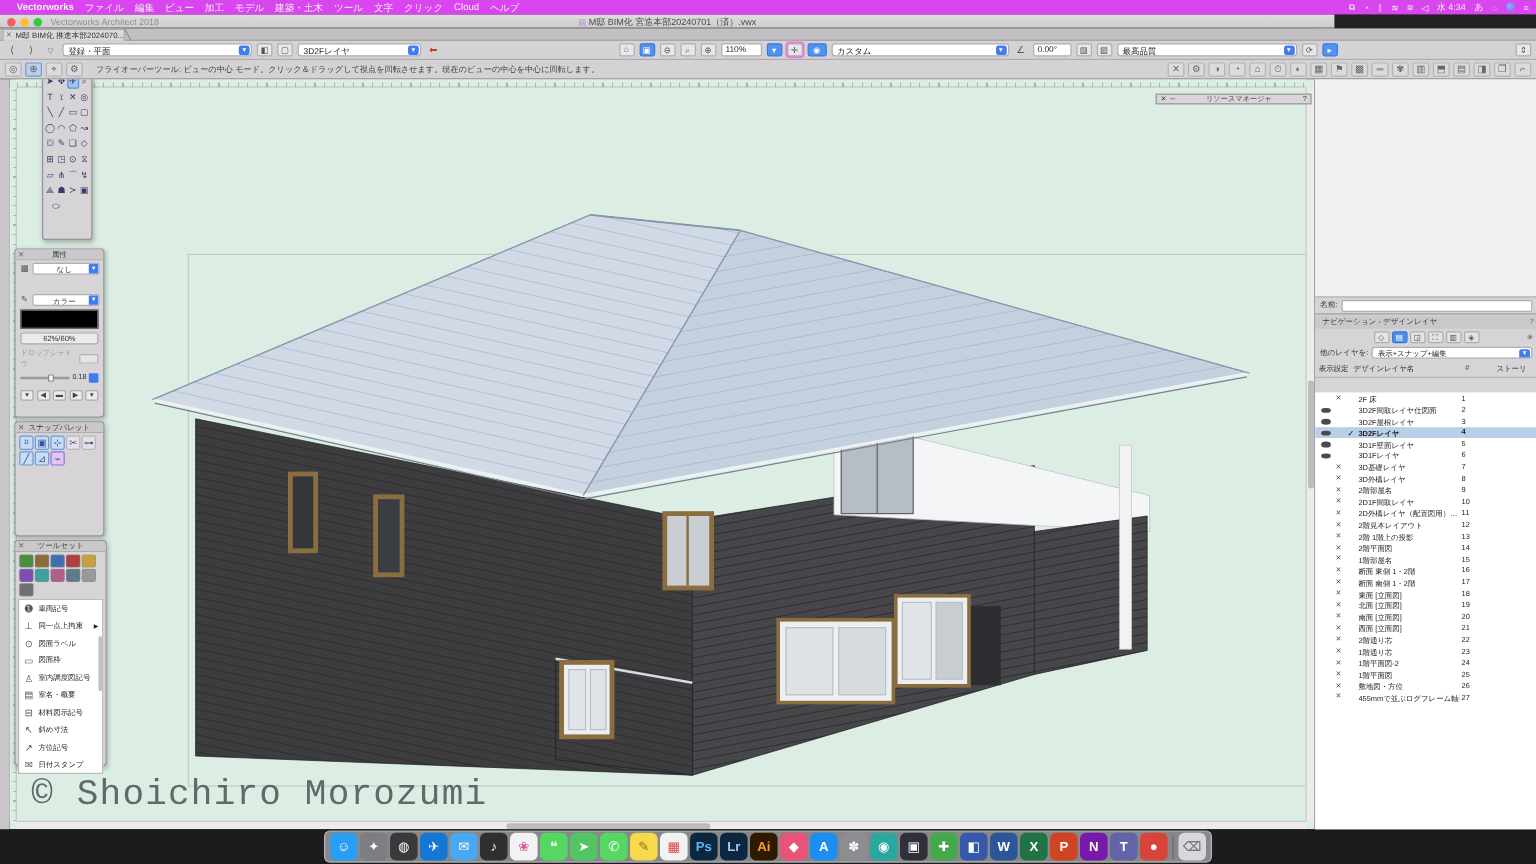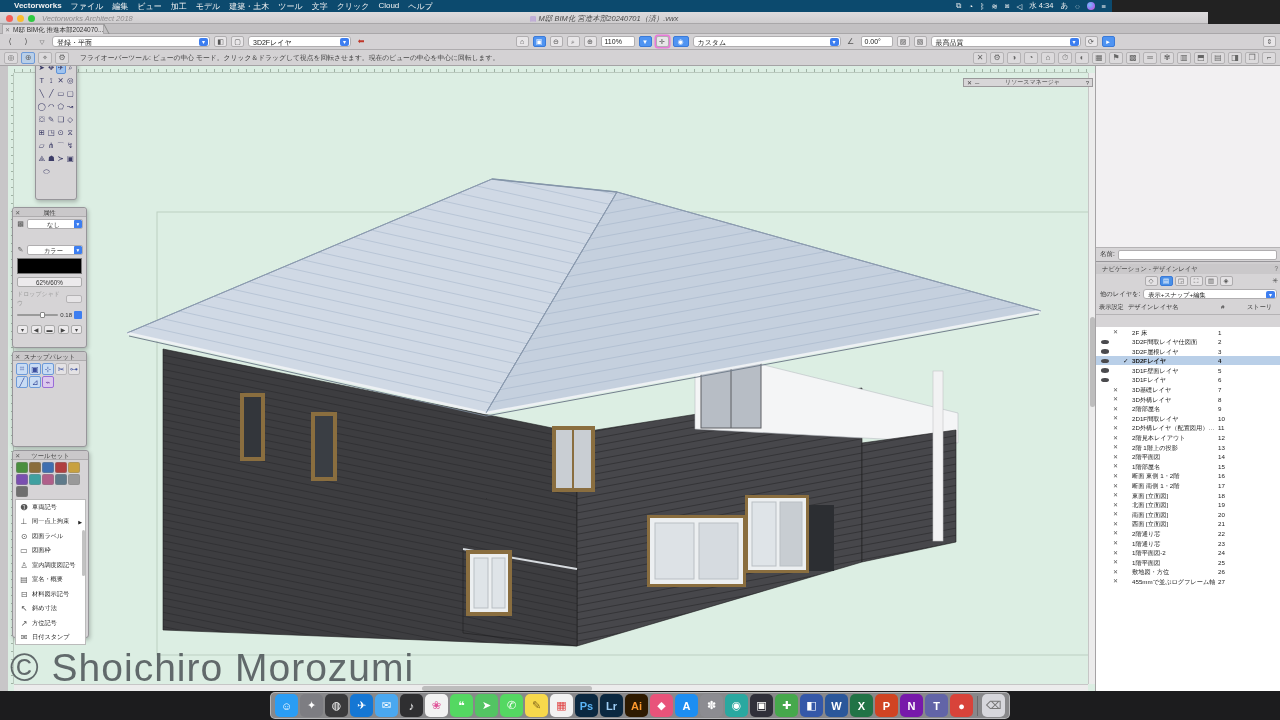--- a/index.html
+++ b/index.html
@@ -1,30 +1,30 @@
 <!DOCTYPE html>
 <html style="--mint: #dceee3; --wall: #3d3d40; --wallLine: #2b2b2e; --wall2: #47474b; --roofA: #d0d9e5; --roofB: #c5d0de; --roofLine: #9caec3; --frame: #8a6e3f; --accent: #3d7ef0;"><head>
 <meta charset="utf-8">
 <style>
   * { margin:0; padding:0; box-sizing:border-box; font-family:"Liberation Sans","DejaVu Sans",sans-serif; }
   html,body { width:1280px; height:720px; overflow:hidden; background:#1f1f1f; }
   #screen { position:relative; width:1280px; height:720px; background:#222; }
 
   
-  .menubar { position:absolute; left:0; top:0; width:1112px; height:12px; background:#0c4a6e; color:#f2f2f2;
+  .menubar { position:absolute; left:0; top:0; width:1280px; height:12px; background:#d946ef; color:#f2f2f2;
              display:flex; align-items:center; font-size:8px; padding:0 6px; z-index:40; }
   .menubar .apple { font-size:9px; margin-right:8px; }
   .menu-item { margin-right:9px; white-space:nowrap; }
   .menu-item.app { font-weight:bold; }
   .menu-right { margin-left:auto; display:flex; align-items:center; gap:7px; font-size:7.5px; }
   .siri-dot { width:8px; height:8px; border-radius:50%; background:radial-gradient(circle at 35% 35%, #6ec2f7, #a06ef7 60%, #e75480); }
 
   
-  .titlebar { position:absolute; left:0; top:12px; width:1208px; height:12px;
-              background:linear-gradient(#dddbdd,#cfcdcf); border-bottom:1px solid #a9a7a9; z-index:39;font-style:italic; }
+  .titlebar { position:absolute; left:0; top:12px; width:1112px; height:12px;
+              background:linear-gradient(#dddbdd,#cfcdcf); border-bottom:1px solid #a9a7a9; z-index:39; }
   .tl { position:absolute; top:3px; width:7px; height:7px; border-radius:50%; }
   .tl.red{ left:6px; background:#f35f57; } .tl.yel{ left:17px; background:#fbbd2e; } .tl.grn{ left:28px; background:#2ecb41; }
   .app-title { position:absolute; left:42px; top:2px; font-size:7.5px; color:#8e8c8e; }
   .doc-title { position:absolute; left:0; right:0; top:2px; text-align:center; font-size:7.5px; color:#4a4a4a; }
   .doc-title .doc-ico { color:#b08fd8; font-size:7px; }
   .tabbar { position:absolute; left:0; top:24px; width:1280px; height:10px; background:#c2c0c2; border-bottom:1px solid #a9a7a9; z-index:39;}
   .doc-tab { position:absolute; left:2px; top:0px; width:102px; height:10px; background:#dbd9db; border:1px solid #a9a7a9; border-bottom:none;
              font-size:6.5px; color:#333; padding:1px 3px 0 10px; white-space:nowrap; overflow:hidden; }
   .doc-tab .x { position:absolute; left:2px; top:1px; color:#777; font-size:6px; }
   .tab-slash { position:absolute; left:106px; top:0; width:12px; height:10px; border-left:1px solid #8a8a8a; transform:skewX(28deg); }
@@ -58,22 +58,22 @@
   .canvas { position:absolute; left:8px; top:66px; width:1087px; height:625px; background:var(--mint); z-index:1; }
   .ruler-top { position:absolute; left:6px; top:0; right:7px; height:7px; background:var(--mint);
     border-bottom:1px solid #b9c8bd;
     background-image:repeating-linear-gradient(90deg,#9fb3a4 0 1px,transparent 1px 8px); background-size:100% 4px;
     background-position:0 3px; background-repeat:no-repeat; }
   .ruler-left { position:absolute; left:0; top:7px; width:6px; bottom:7px; background:var(--mint);
     border-right:1px solid #b9c8bd;
     background-image:repeating-linear-gradient(0deg,#9fb3a4 0 1px,transparent 1px 8px); background-size:3px 100%;
     background-position:3px 0; background-repeat:no-repeat; }
   .canvas svg { position:absolute; left:0; top:0; }
-  .watermark { position:absolute; left:2px; top:580px; font-family:Liberation Sans, sans-serif;
-               font-size:39px; color:rgba(80,86,90,.88); white-space:nowrap; z-index:5; letter-spacing:1px; }
+  .watermark { position:absolute; left:18px; top:580px; font-family:Liberation Mono, monospace;
+               font-size:30px; color:rgba(80,86,90,.88); white-space:nowrap; z-index:5; letter-spacing:1px; }
   .rm-bar { position:absolute; left:955px; top:12px; width:130px; height:9px; background:#d8d6d8; border:1px solid #9a989a;
             font-size:6px; color:#444; display:flex; align-items:center; padding:0 3px; gap:3px; z-index:6; }
   .rm-bar .t { flex:1; text-align:center; }
   .scroll-v { position:absolute; right:0; top:7px; width:7px; bottom:7px; background:#ececec; border-left:1px solid #c6c6c6; }
   .scroll-v .thumb { position:absolute; left:1px; top:40%; width:5px; height:90px; background:#bdbdbd; border-radius:3px; }
   .scroll-h { position:absolute; left:6px; bottom:0; right:7px; height:7px; background:#ececec; border-top:1px solid #c6c6c6; }
   .scroll-h .thumb { position:absolute; top:1px; left:38%; height:5px; width:170px; background:#bdbdbd; border-radius:3px; }
 
   
   .pal { position:absolute; background:#d6d4d6; border:1px solid #97959a; border-radius:3px; box-shadow:1px 2px 4px rgba(0,0,0,.25); z-index:20; }

